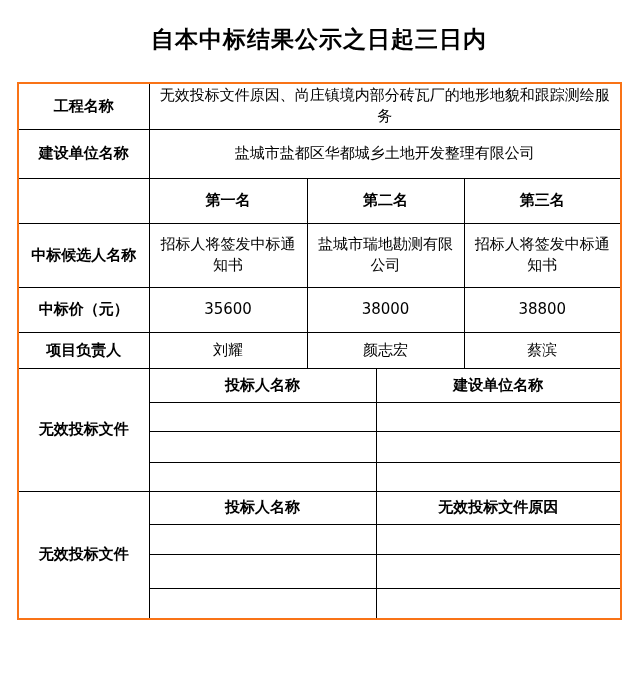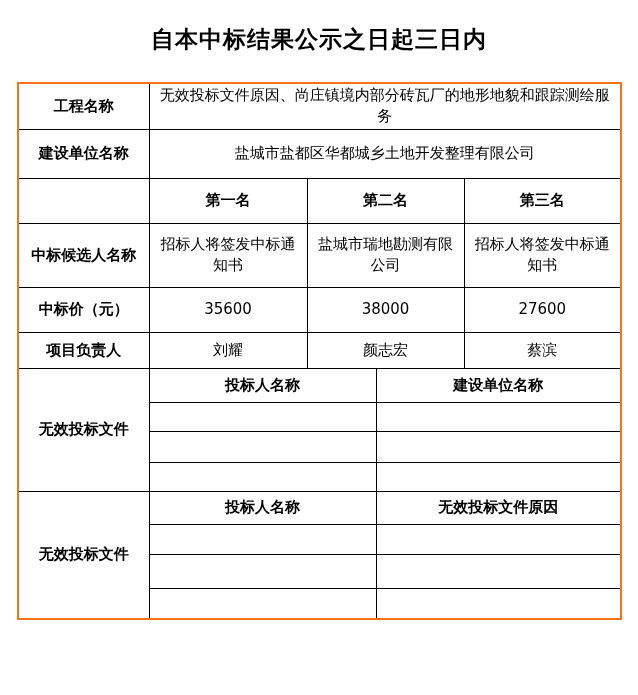--- a/index.html
+++ b/index.html
@@ -98,21 +98,21 @@
       <td class="label">中标候选人名称</td>
       <td>招标人将签发中标通知书</td>
       <td colspan="2">盐城市瑞地勘测有限公司</td>
       <td>招标人将签发中标通知书</td>
     </tr>
 
     <tr class="h45">
       <td class="label">中标价（元）</td>
       <td>35600</td>
       <td colspan="2">38000</td>
-      <td>27600</td>
+      <td>38800</td>
     </tr>
 
     <tr class="h36">
       <td class="label">项目负责人</td>
       <td>刘耀</td>
       <td colspan="2">颜志宏</td>
       <td>蔡滨</td>
     </tr>
 
     <tr class="h34">

